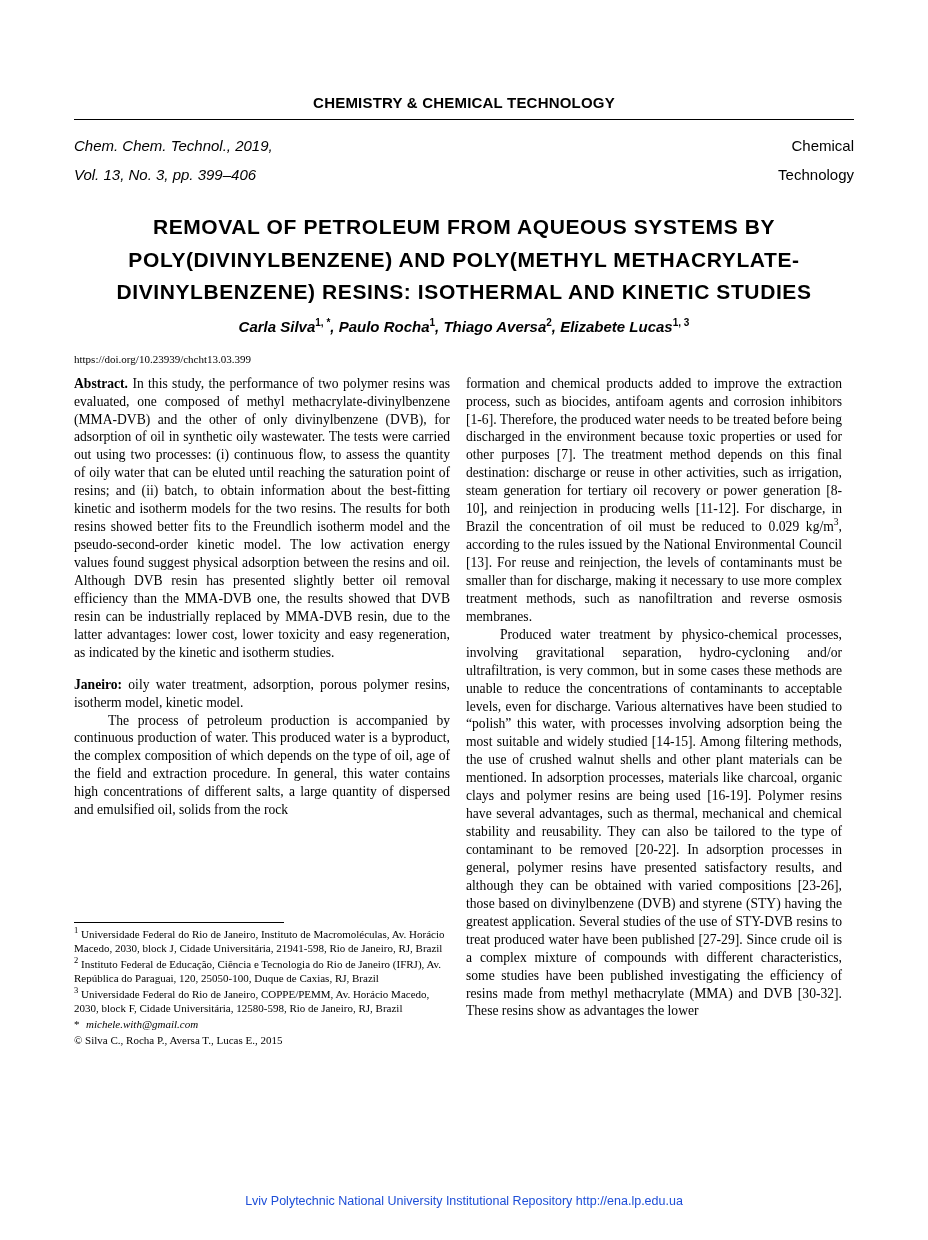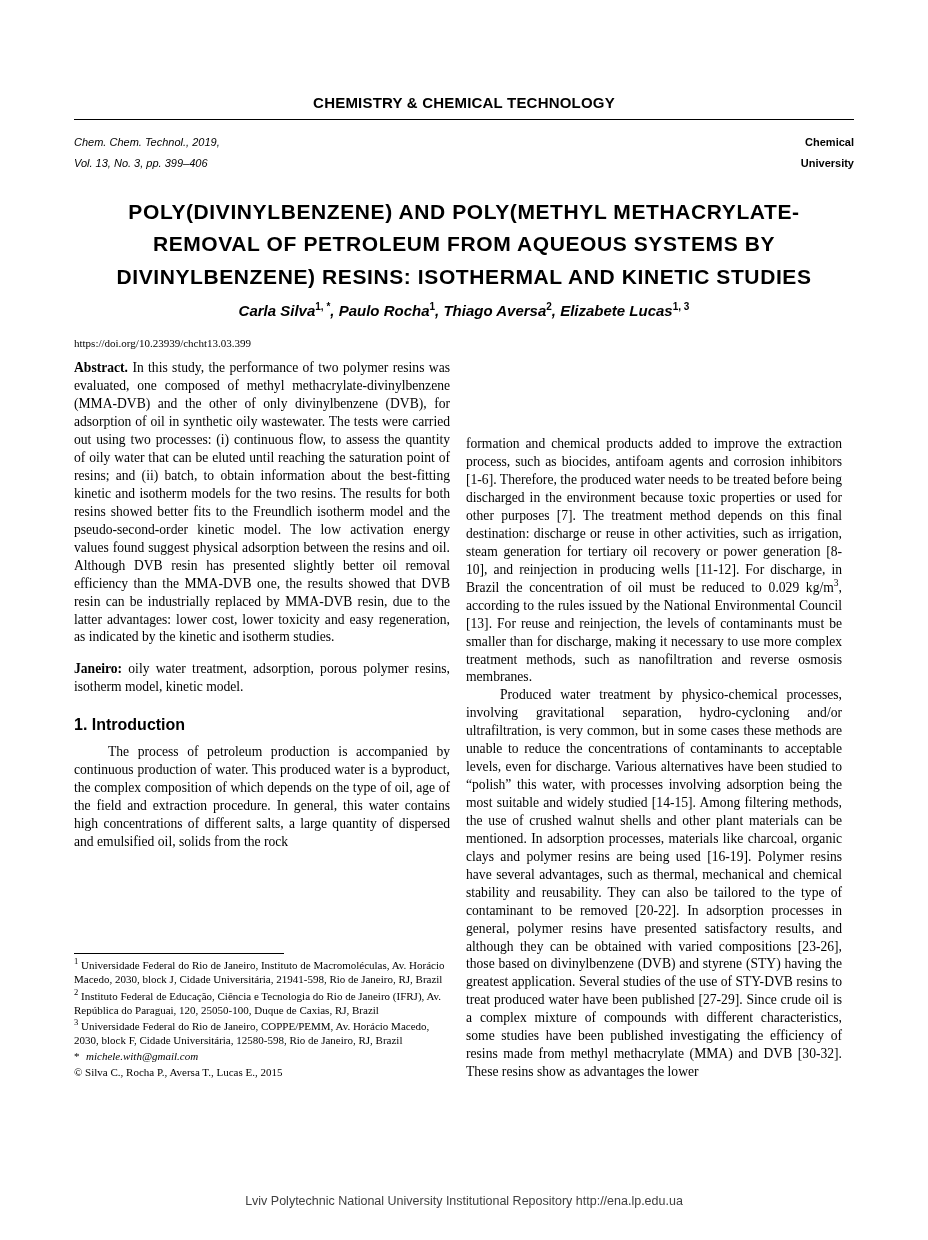--- a/index.html
+++ b/index.html
@@ -34,28 +34,28 @@
   .header-rule {
     border: 0;
     border-top: 1px solid #000;
     margin: 0 0 12px 0;
   }
   .issue-line {
     display: flex;
     justify-content: space-between;
     align-items: baseline;
     font-family: "Liberation Sans", sans-serif;
-    font-size: 11px;
+    font-size: 15px;
     line-height: 1.9;
   }
   .issue-left {
     font-style: italic;
   }
   .issue-right {
-    font-weight: bold;
+    font-weight: normal;
   }
   .title {
     text-align: center;
     font-family: "Liberation Sans", sans-serif;
     font-weight: bold;
     font-size: 21px;
     line-height: 1.55;
     letter-spacing: 0.6px;
     margin: 22px 0 0 0;
   }
@@ -70,21 +70,20 @@
   .authors sup { font-size: 10px; font-style: normal; font-weight: bold;}
   .doi {
     font-family: "Liberation Serif", serif;
     font-size: 11px;
     margin: 18px 0 10px 0;
   }
   .columns {
     display: flex;
     gap: 16px;
     margin-top: 2px;
-    align-items: flex-end;
   }
   .col {
     width: 376px;
     font-size: 13.6px;
     line-height: 1.32;
     text-align: justify;
     position: relative;
   }
   .col p {
     margin: 0 0 0 0;
@@ -132,63 +131,62 @@
     font-style: normal;
   }
   .footer {
     position: absolute;
     bottom: 32px;
     left: 0;
     width: 928px;
     text-align: center;
     font-family: "Liberation Sans", sans-serif;
     font-size: 12.5px;
-    color: #404040;
+    color: #1d4ed8;
   }
   .col-left-inner { padding-bottom: 230px; }
   sup { vertical-align: super; font-size: 0.7em; line-height: 0; }
 </style>
 </head>
 <body>
 
 <div class="page">
 
   <div class="journal-header">CHEMISTRY &amp; CHEMICAL TECHNOLOGY</div>
   <hr class="header-rule">
 
   <div class="issue-line">
     <span class="issue-left">Chem. Chem. Technol., 2019,</span>
     <span class="issue-right">Chemical</span>
   </div>
   <div class="issue-line">
     <span class="issue-left">Vol. 13, No. 3, pp. 399–406</span>
-    <span class="issue-right">University</span>
+    <span class="issue-right">Technology</span>
   </div>
 
   <div class="title">
+    <div>REMOVAL OF PETROLEUM FROM AQUEOUS SYSTEMS BY</div>
     <div>POLY(DIVINYLBENZENE) AND POLY(METHYL METHACRYLATE-</div>
-    <div>REMOVAL OF PETROLEUM FROM AQUEOUS SYSTEMS BY</div>
     <div>DIVINYLBENZENE) RESINS: ISOTHERMAL AND KINETIC STUDIES</div>
   </div>
 
   <div class="authors">
     <span>Carla Silva<sup>1, *</sup></span><span>, </span><span>Paulo Rocha<sup>1</sup></span><span>, </span><span>Thiago Aversa<sup>2</sup></span><span>, </span><span>Elizabete Lucas<sup>1, 3</sup></span>
   </div>
 
   <div class="doi">https://doi.org/10.23939/chcht13.03.399</div>
 
   <div class="columns">
 
     <div class="col">
       <div class="col-left-inner">
         <p><span class="abstract-label">Abstract.</span> <span>In this study, the performance of two polymer resins was evaluated, one composed of methyl methacrylate-divinylbenzene (MMA-DVB) and the other of only divinylbenzene (DVB), for adsorption of oil in synthetic oily wastewater. The tests were carried out using two processes: (i) continuous flow, to assess the quantity of oily water that can be eluted until reaching the saturation point of resins; and (ii) batch, to obtain information about the best-fitting kinetic and isotherm models for the two resins. The results for both resins showed better fits to the Freundlich isotherm model and the pseudo-second-order kinetic model. The low activation energy values found suggest physical adsorption between the resins and oil. Although DVB resin has presented slightly better oil removal efficiency than the MMA-DVB one, the results showed that DVB resin can be industrially replaced by MMA-DVB resin, due to the latter advantages: lower cost, lower toxicity and easy regeneration, as indicated by the kinetic and isotherm studies.</span></p>
 
         <p class="keywords"><b>Janeiro:</b> <span>oily water treatment, adsorption, porous polymer resins, isotherm model, kinetic model.</span></p>
 
-        <div class="section-heading">1. Introduction</div>
 
         <p class="indent">The process of petroleum production is accompanied by continuous production of water. This produced water is a byproduct, the complex composition of which depends on the type of oil, age of the field and extraction procedure. In general, this water contains high concentrations of different salts, a large quantity of dispersed and emulsified oil, solids from the rock</p>
       </div>
 
       <div class="footnote-area">
         <hr class="fn-rule">
         <div class="footnote"><sup>1</sup> <span>Universidade Federal do Rio de Janeiro, Instituto de Macromoléculas, Av. Horácio Macedo, 2030, block J, Cidade Universitária, 21941-598, Rio de Janeiro, RJ, Brazil</span></div>
         <div class="footnote"><sup>2</sup> <span>Instituto Federal de Educação, Ciência e Tecnologia do Rio de Janeiro (IFRJ), Av. República do Paraguai, 120, 25050-100, Duque de Caxias, RJ, Brazil</span></div>
         <div class="footnote"><sup>3</sup> <span>Universidade Federal do Rio de Janeiro, COPPE/PEMM, Av. Horácio Macedo, 2030, block F, Cidade Universitária, 12580-598, Rio de Janeiro, RJ, Brazil</span></div>
         <div class="footnote email"><span class="star">*</span><span>michele.with@gmail.com</span></div>

